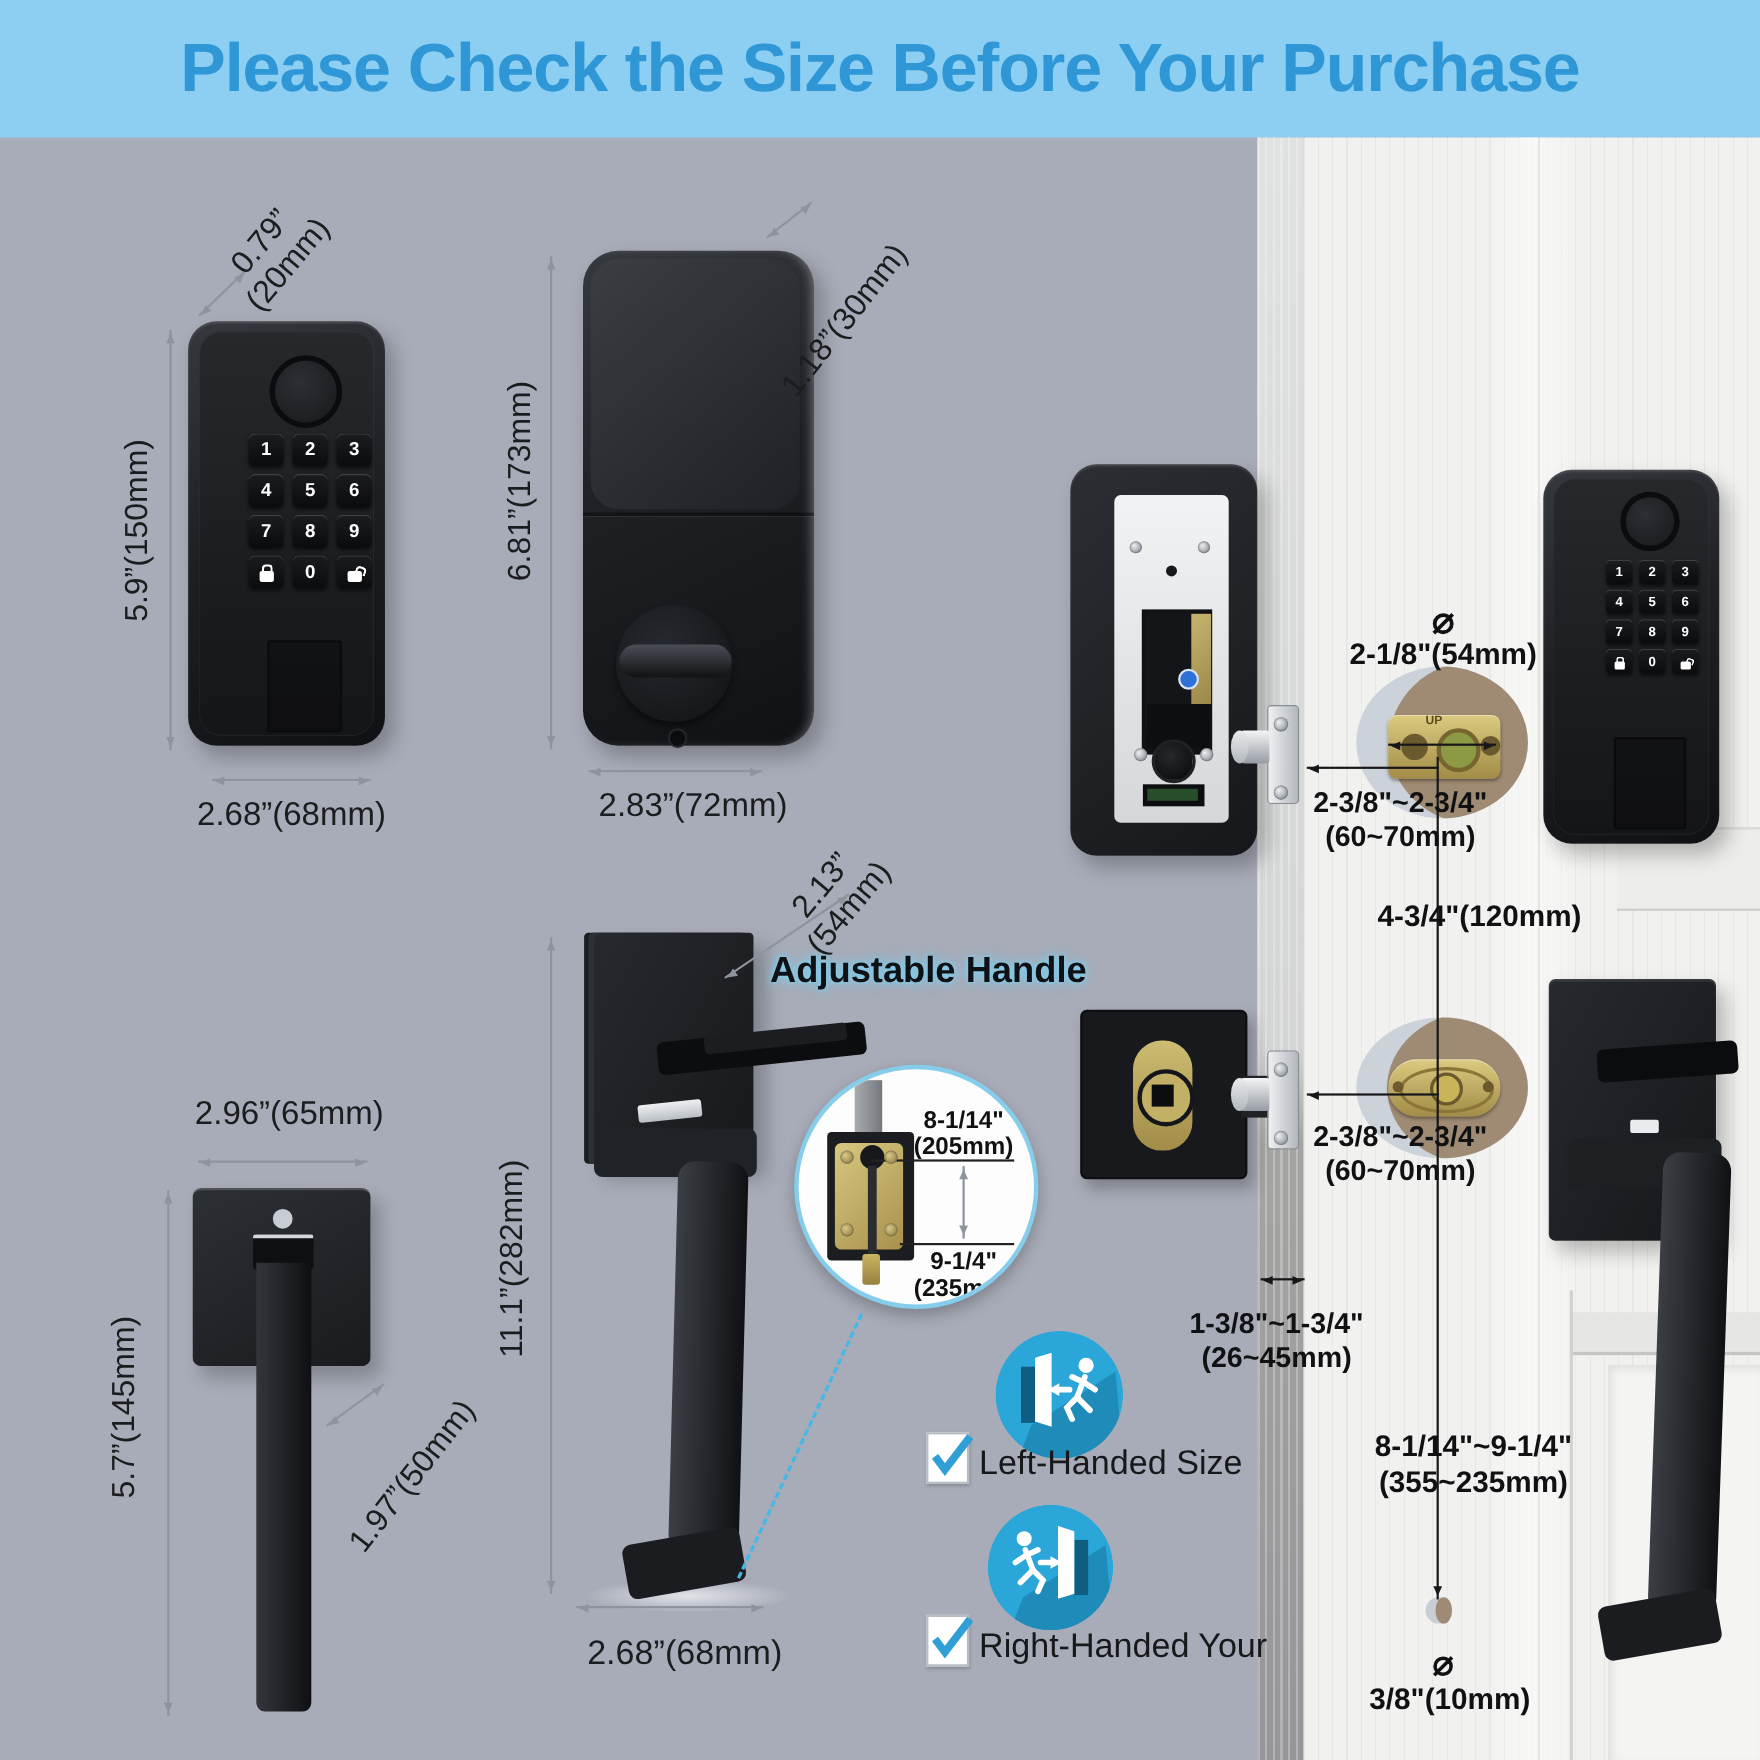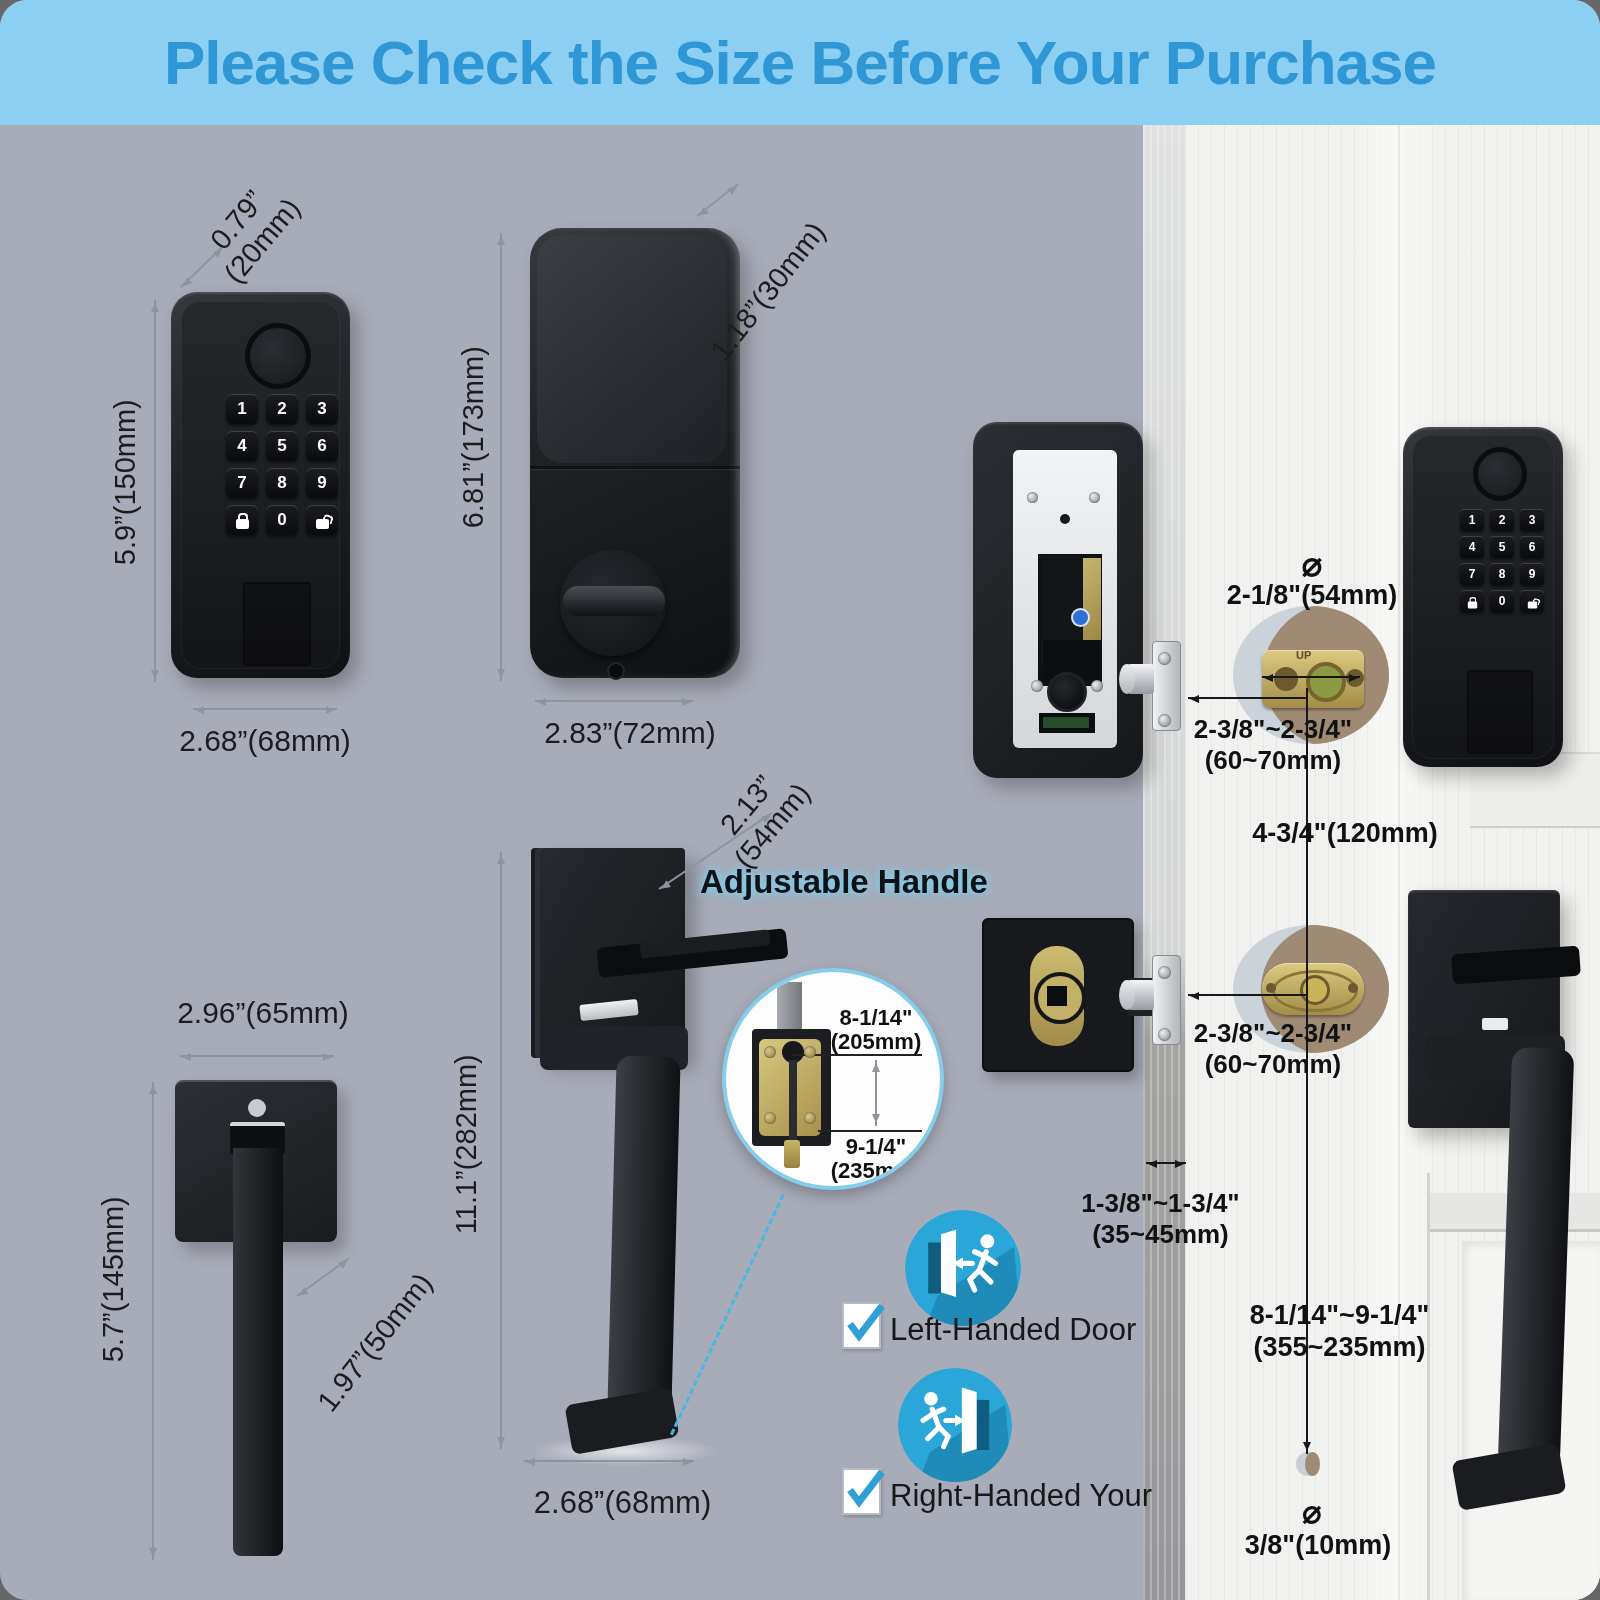--- a/index.html
+++ b/index.html
@@ -1,17 +1,17 @@
 <!DOCTYPE html>
 <html><head>
 <meta charset="utf-8">
 <style>
   html,body{margin:0;padding:0;background:#666;}
   #canvas{position:relative;width:1600px;height:1600px;overflow:hidden;
-          background:#a8acb8;font-family:"Liberation Sans",sans-serif;border-radius:27px;}
+          background:#a8acb8;font-family:"Liberation Sans",sans-serif;}
   .abs{position:absolute;}
   
   .banner{position:absolute;left:0;top:0;width:1600px;height:125px;background:#8ccff3;
           display:flex;align-items:center;justify-content:center;}
   .banner h1{margin:0;font-size:62px;font-weight:bold;color:#2f97d5;letter-spacing:-1px;}
   
   .dim{position:absolute;color:#1b1c1e;text-align:center;line-height:1.12;font-size:30px;z-index:7;}
   .ddim{position:absolute;color:#101113;text-align:center;line-height:1.18;font-size:26px;font-weight:bold;z-index:7;}
   
   .arrow-h{position:absolute;height:0;border-top:2px solid var(--c,#8e949d);z-index:6;}
@@ -131,21 +131,21 @@
   <div class="arrow-v black no-start" style="left:1306px;top:688px;height:766px;z-index:5;"></div>
   <div class="ddim" style="left:1230px;top:818px;width:230px;font-size:27px;">4-3/4"(120mm)</div>
   <div class="arrow-h black no-end" style="left:1188px;top:994px;width:120px;"></div>
   <div class="ddim" style="left:1178px;top:1018px;width:190px;">
     <span>2-3/8"~2-3/4"</span><br>
     <span>(60~70mm)</span>
   </div>
   <div class="arrow-h black" style="left:1146px;top:1162px;width:40px;"></div>
   <div class="ddim" style="left:1068px;top:1188px;width:185px;">
     <span>1-3/8"~1-3/4"</span><br>
-    <span>(35~45mm)</span>
+    <span>(26~45mm)</span>
   </div>
   <div class="ddim" style="left:1232px;top:1300px;width:215px;font-size:27px;">
     <span>8-1/14"~9-1/4"</span><br>
     <span>(355~235mm)</span>
   </div>
   <div class="abs" style="left:1296px;top:1452px;width:24px;height:24px;border-radius:50%;background:#c9cdd4;z-index:3;">
     <div class="abs" style="left:9px;top:0;width:15px;height:24px;border-radius:50%;background:#9f8a73;"></div>
   </div>
   <div class="ddim" style="left:1292px;top:1494px;width:40px;font-size:32px;">⌀</div>
   <div class="ddim" style="left:1228px;top:1530px;width:180px;font-size:27px;">3/8"(10mm)</div>
@@ -329,21 +329,21 @@
       </g>
       <polygon points="50,41 41,46 50,51" fill="#ffffff"></polygon>
       <circle cx="71" cy="27" r="6" fill="#ffffff"></circle>
     </svg>
   </div>
   <div class="checkbox" style="left:842px;top:1302px;">
     <svg width="50" height="52" viewBox="0 0 50 52" style="overflow:visible;position:absolute;left:-4px;top:-6px;">
       <polyline points="10,26 19,38 42,8" fill="none" stroke="#2f9fd6" stroke-width="7"></polyline>
     </svg>
   </div>
-  <div class="hlabel" style="left:890px;top:1312px;">Left-Handed Door</div>
+  <div class="hlabel" style="left:890px;top:1312px;">Left-Handed Size</div>
 
   <div class="hicon" style="left:898px;top:1368px;width:114px;height:114px;">
     <svg width="114" height="114" viewBox="0 0 100 100">
       <circle cx="50" cy="50" r="50" fill="#2aa6d8"></circle>
       <polygon points="28,74 94,32 100,100 18,100" fill="#1d84b0" opacity="0.8"></polygon>
       <rect x="69" y="28" width="11" height="44" fill="#0f5d80"></rect>
       <polygon points="56,17 69,21 69,71 56,75" fill="#ffffff"></polygon>
       <g stroke="#ffffff" stroke-width="4.5" stroke-linecap="round" fill="none">
         <line x1="42" y1="46" x2="50" y2="46"></line>
         <line x1="30" y1="36" x2="36" y2="52"></line>

